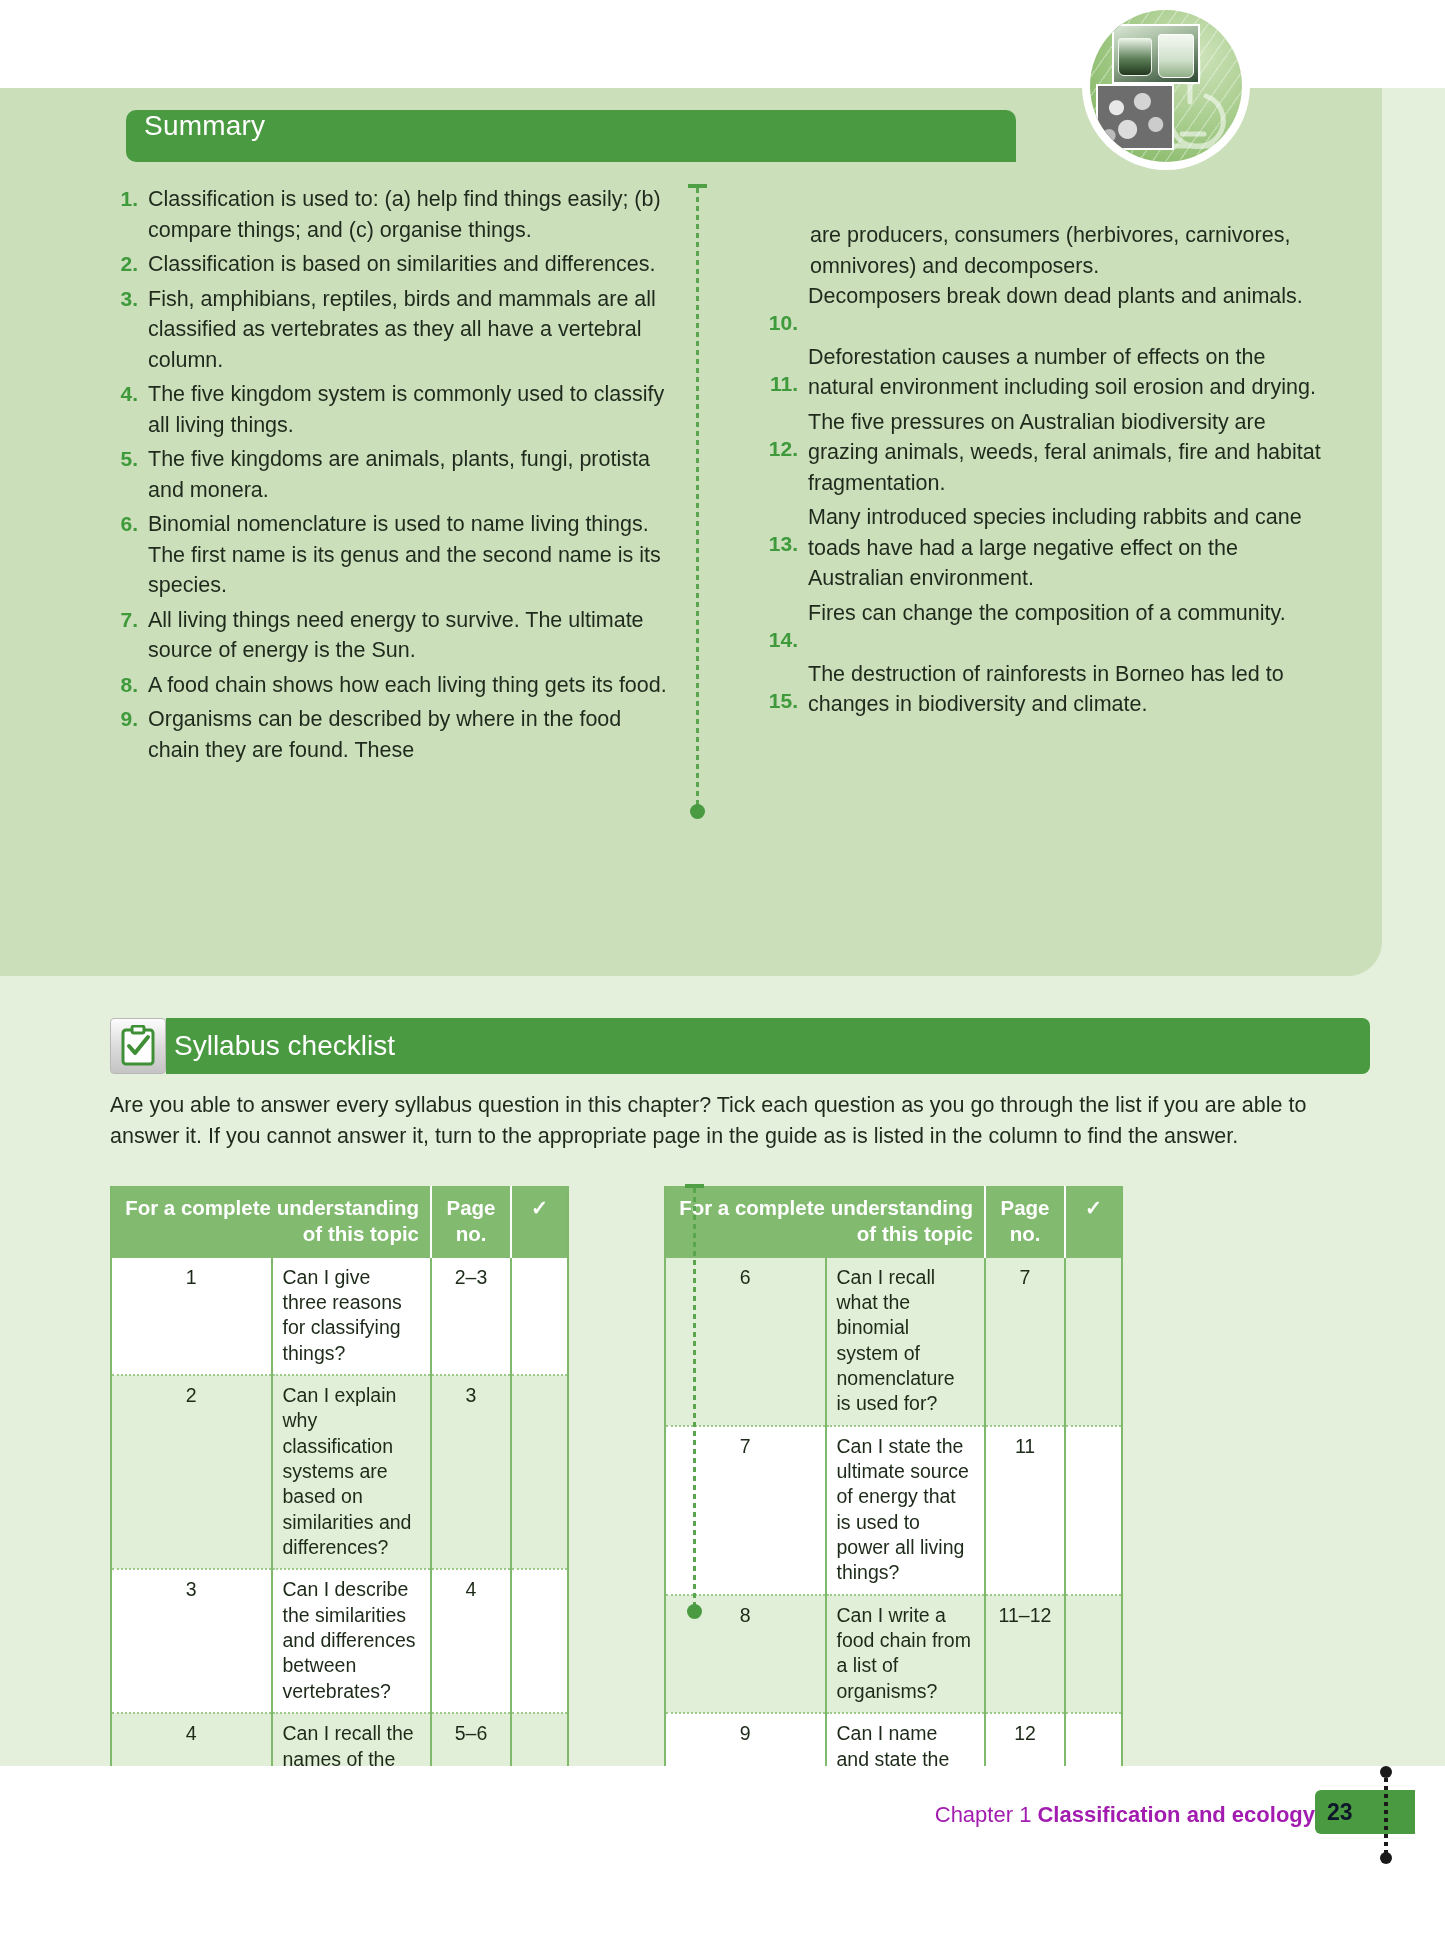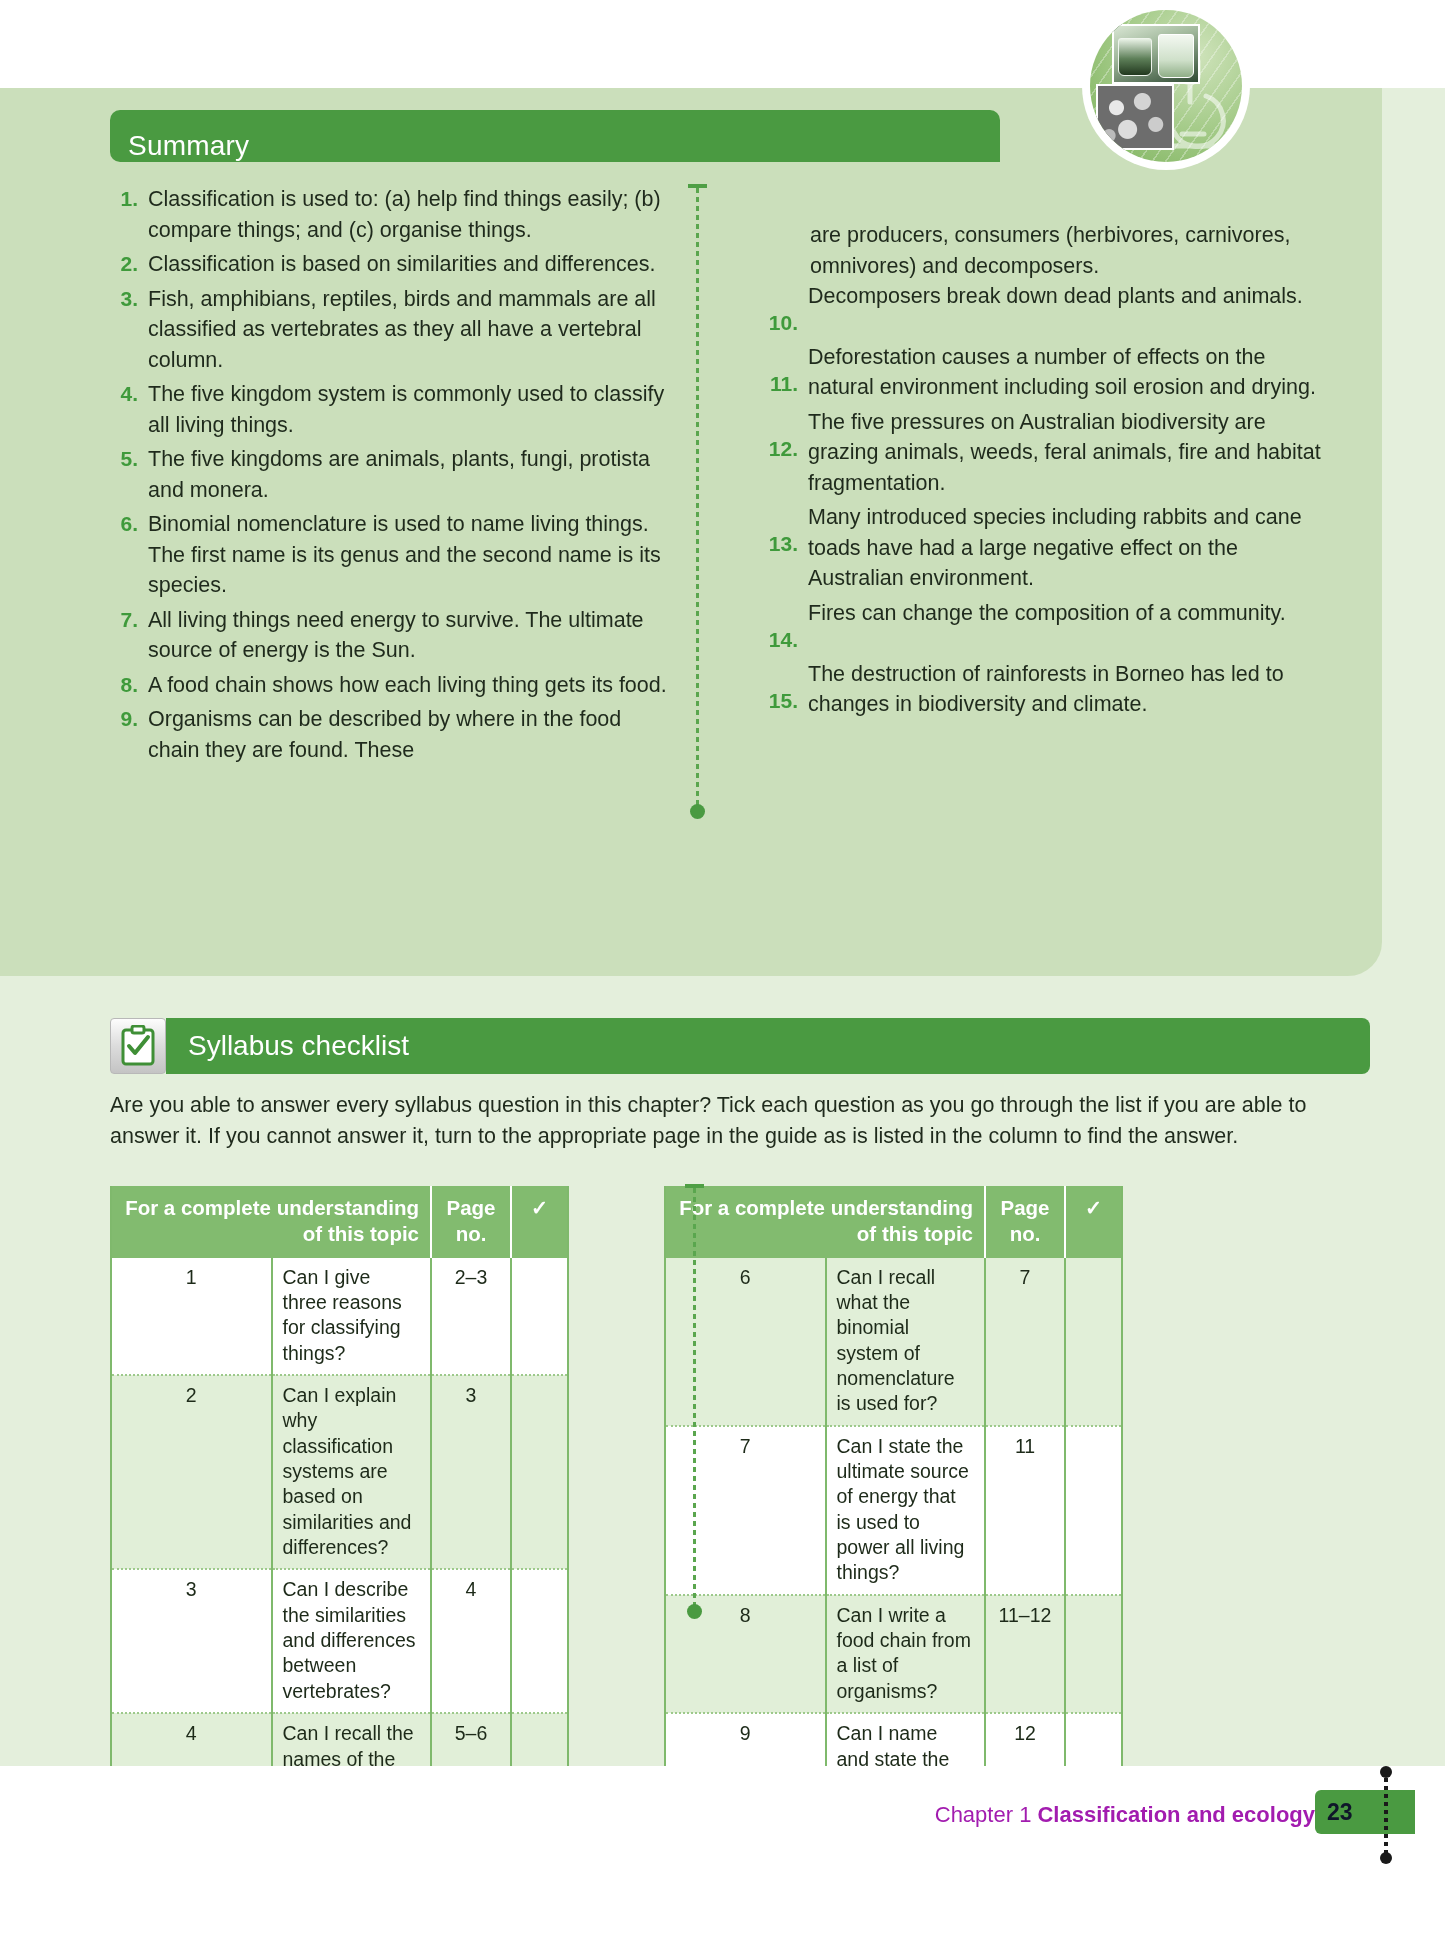--- a/index.html
+++ b/index.html
@@ -151,22 +151,23 @@
     top: 110px;
     width: 1250px;
     z-index: 10;
   }
   .summary-header {
     width: 890px;
     height: 52px;
     background: #4a9a41;
     border-radius: 10px 10px 0 10px;
     display: flex;
-    align-items: flex-end;
+    align-items: flex-start;
     padding-left: 18px;
+    margin-left: 16px;
   }
   .summary-header-title {
     color: #ffffff;
     font-size: 28px;
     font-weight: 400;
     letter-spacing: 0.2px;
   }
 
   .summary-cols {
     display: flex;
@@ -256,21 +257,21 @@
     display: flex;
     align-items: center;
     justify-content: center;
   }
   .checklist-bar {
     flex: 1;
     background: #4a9a41;
     border-radius: 0 8px 8px 0;
     display: flex;
     align-items: center;
-    padding-left: 22px;
+    padding-left: 8px;
   }
   .checklist-bar-title {
     color: #ffffff;
     font-size: 28px;
   }
   .checklist-intro {
     margin-top: 16px;
     color: #1f2a1c;
     font-size: 21.5px;
     line-height: 1.42;

